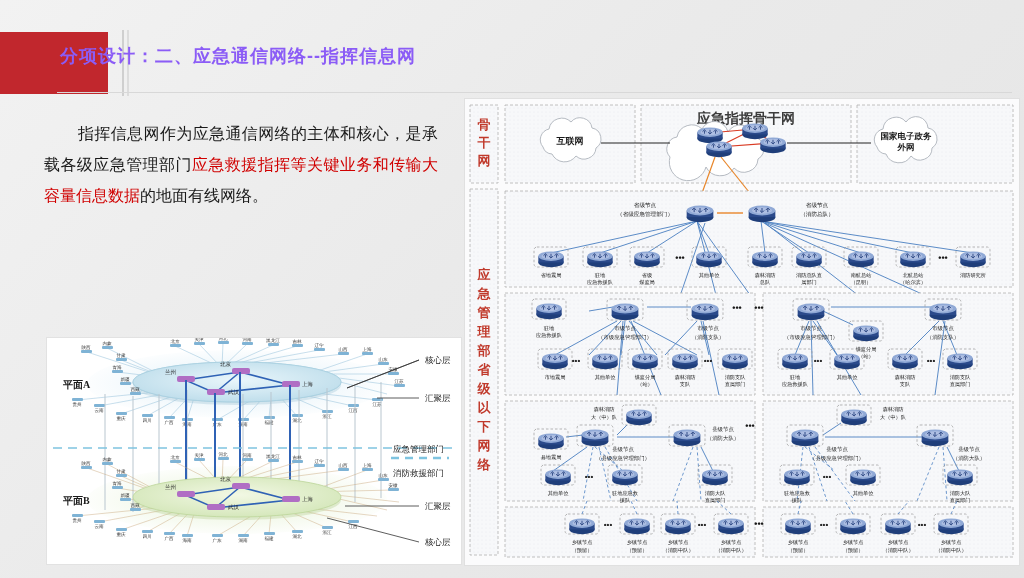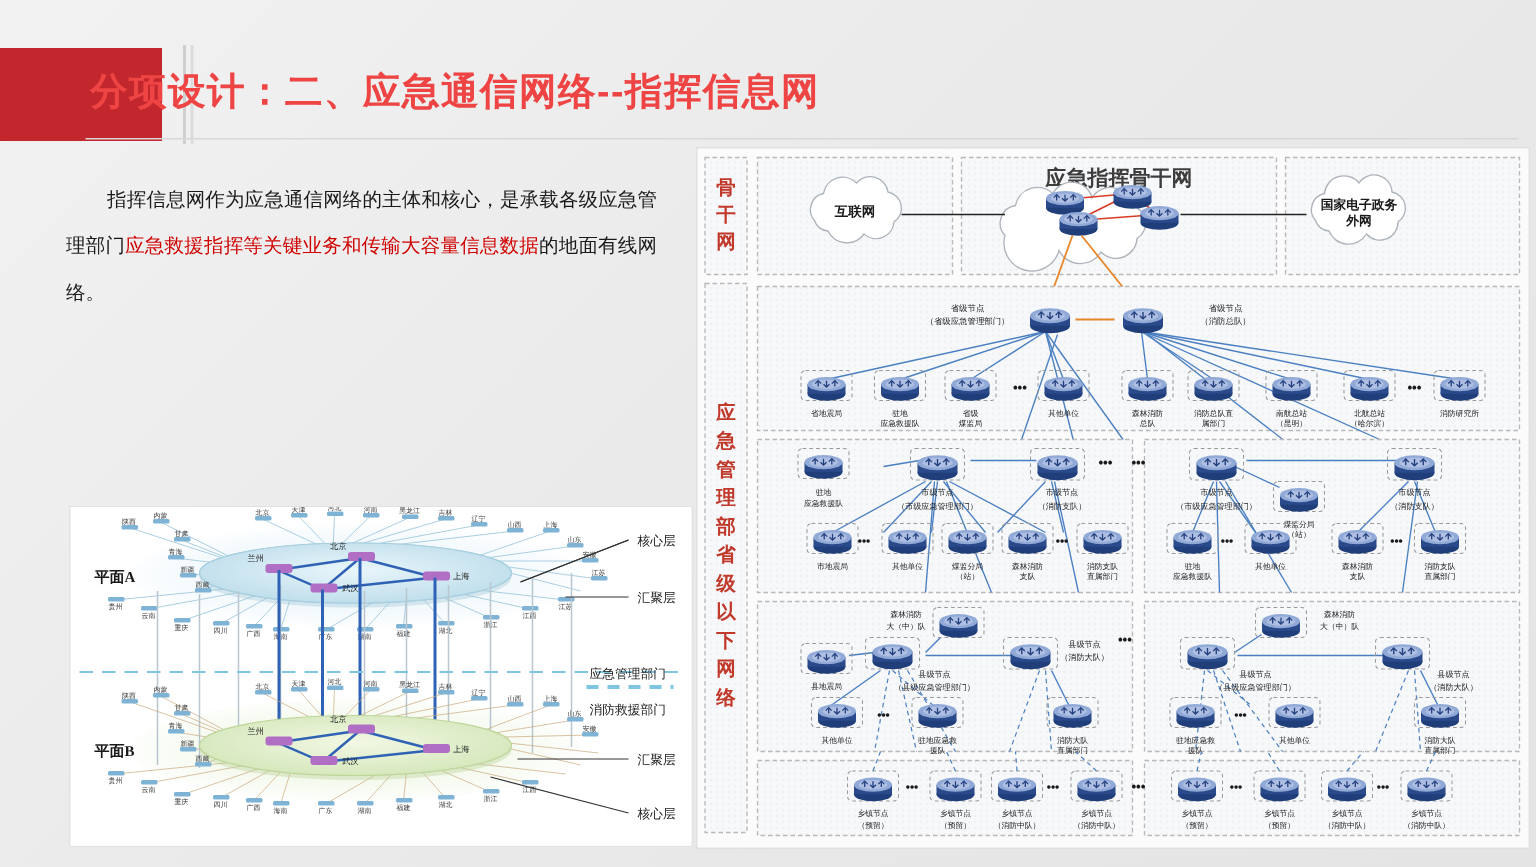--- a/index.html
+++ b/index.html
@@ -10,31 +10,30 @@
     position:relative;
   }
   .slide{position:absolute;inset:0;}
 
   
   .hdr-red{position:absolute;left:0;top:32px;width:108px;height:62px;background:#c1272d;}
   .hdr-line1{position:absolute;left:122px;top:30px;width:2px;height:66px;background:#cfcfcf;}
   .hdr-line2{position:absolute;left:127px;top:30px;width:2px;height:66px;background:#dcdcdc;}
   .hdr-title{
     position:absolute;left:60px;top:44px;
-    font-size:25px;font-weight:bold;color:#ef4444;letter-spacing:1px;
+    font-size:18px;font-weight:bold;color:#8b5cf6;letter-spacing:1px;
     white-space:nowrap;
   }
   .hdr-rule{position:absolute;left:57px;top:92px;width:955px;height:1px;background:#d8d8d8;}
 
   
   .body-text{
     position:absolute;left:44px;top:118px;width:394px;
-    font-size:13px;line-height:31px;color:#1a1a1a;
+    font-size:16px;line-height:31px;color:#1a1a1a;
     text-align:justify;
-    font-family:Liberation Mono, monospace;
   }
   .body-text p{margin:0;}
   .indent{display:inline-block;width:2.1em;}
   .hl{color:#d00000;}
 
   
   .pic{
     position:absolute;left:46px;top:337px;width:414px;height:226px;
     background:#ffffff;border:1px solid #e2e2e2;overflow:hidden;
   }

